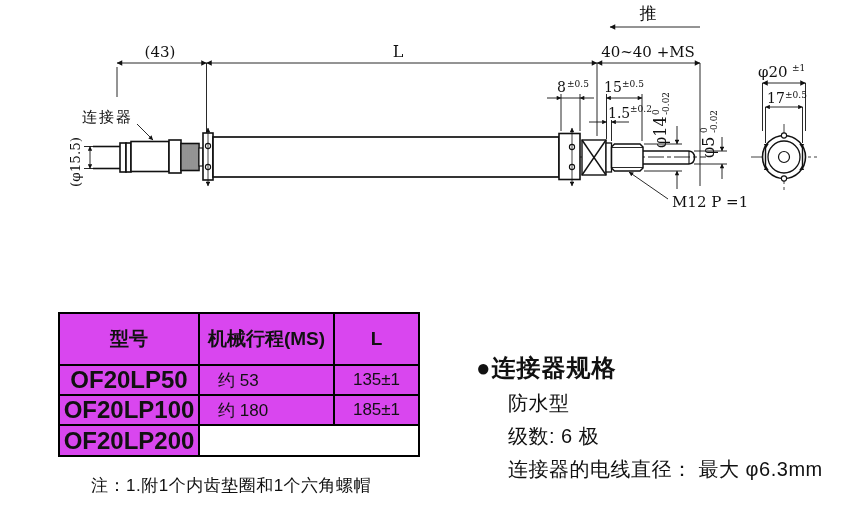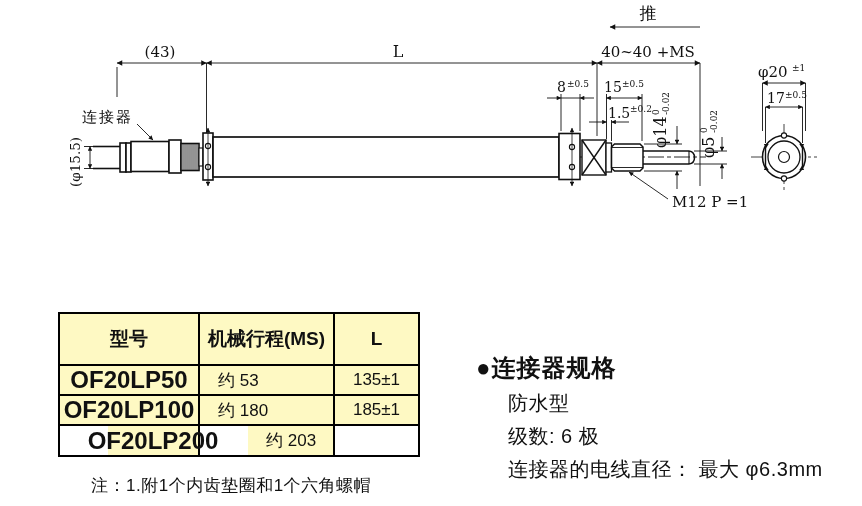--- a/index.html
+++ b/index.html
@@ -16,24 +16,24 @@
   
   .spec-table{
     position:absolute;left:58px;top:312px;width:362px;height:145px;
     border:2.5px solid #000;box-sizing:border-box;
     display:grid;grid-template-columns:140px 135px auto;
     grid-template-rows:52px 30px 30px auto;
   }
   .spec-table .cell{
     border-right:2px solid #000;border-bottom:2px solid #000;
     display:flex;align-items:center;justify-content:center;
-    font-size:17px;box-sizing:border-box;background:#fef9c3;
+    font-size:17px;box-sizing:border-box;background:#d946ef;
   }
   .spec-table .cell.last-col{border-right:none;}
-  .spec-table .cell.last-row{border-bottom:none;margin-left:48px;}
+  .spec-table .cell.last-row{border-bottom:none;}
   .spec-table .hdr{font-weight:bold;font-size:19px;}
   .spec-table .model{font-weight:bold;font-size:24px;}
   .spec-table .stroke-val{justify-content:flex-start;padding-left:18px;}
 
   .note{position:absolute;left:91px;top:474px;font-size:17px;letter-spacing:.5px;}
 
   .specs-block{position:absolute;left:476px;top:304px;margin-top:48px;}
   .specs-title{font-size:24px;font-weight:600;letter-spacing:1px;}
   .specs-line{font-size:20px;margin-left:32px;margin-top:6px;letter-spacing:.5px;}
 </style>
@@ -224,21 +224,20 @@
 
     <div class="cell model">OF20LP50</div>
     <div class="cell stroke-val">约 53</div>
     <div class="cell last-col">135±1</div>
 
     <div class="cell model">OF20LP100</div>
     <div class="cell stroke-val">约 180</div>
     <div class="cell last-col">185±1</div>
 
     <div class="cell model last-row">OF20LP200</div>
-    <div class="cell stroke-val last-row">约 203</div>
   </div>
 
   <div class="note">注：1.附1个内齿垫圈和1个六角螺帽</div>
 
   <div class="specs-block">
     <div class="specs-title">
       <span>●</span><span>连接器规格</span>
     </div>
     <div class="specs-line">防水型</div>
     <div class="specs-line">级数: 6 极</div>

